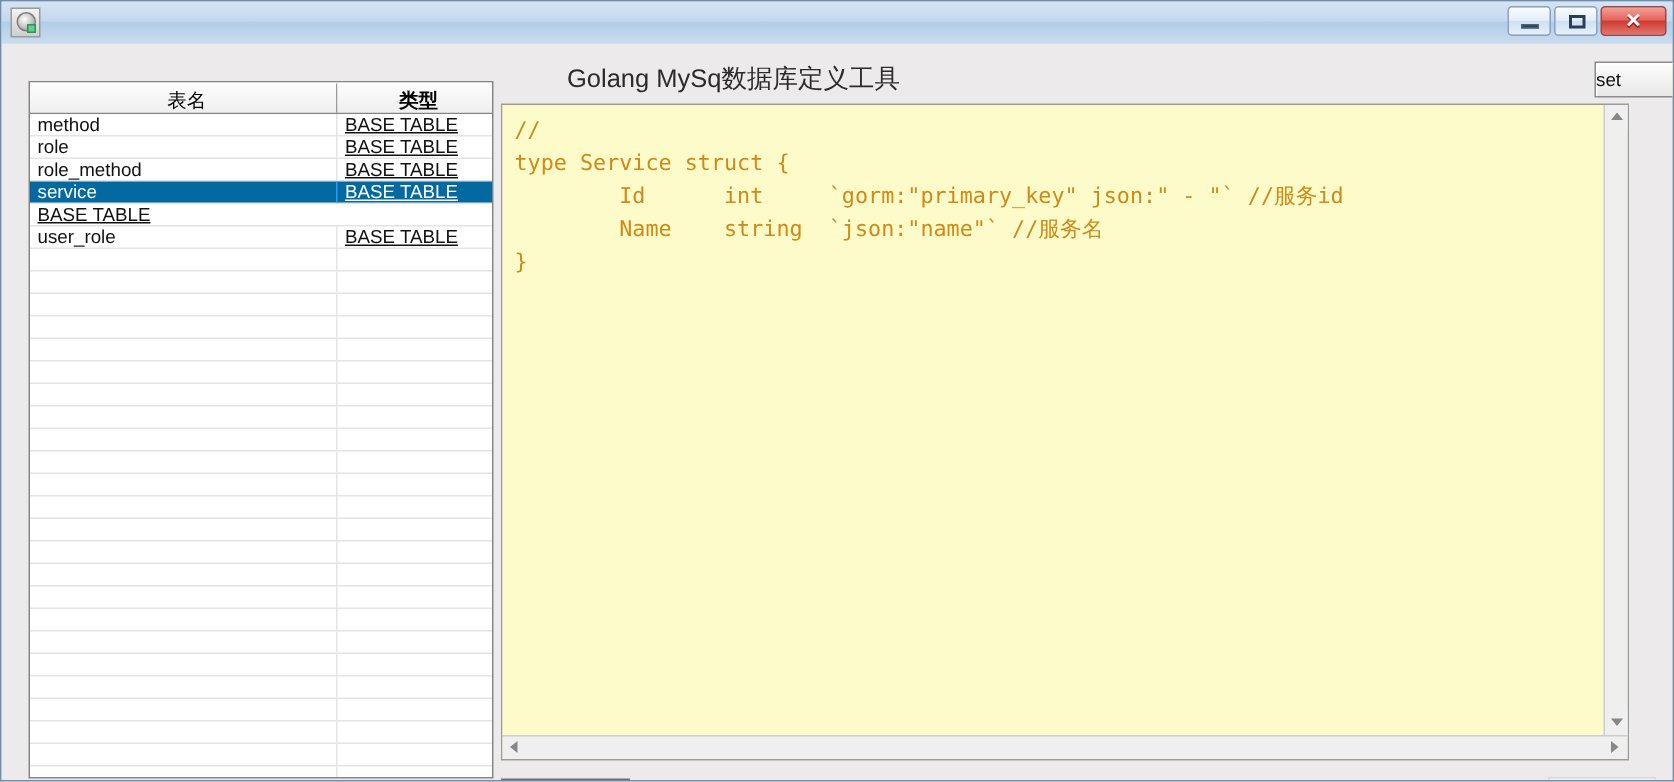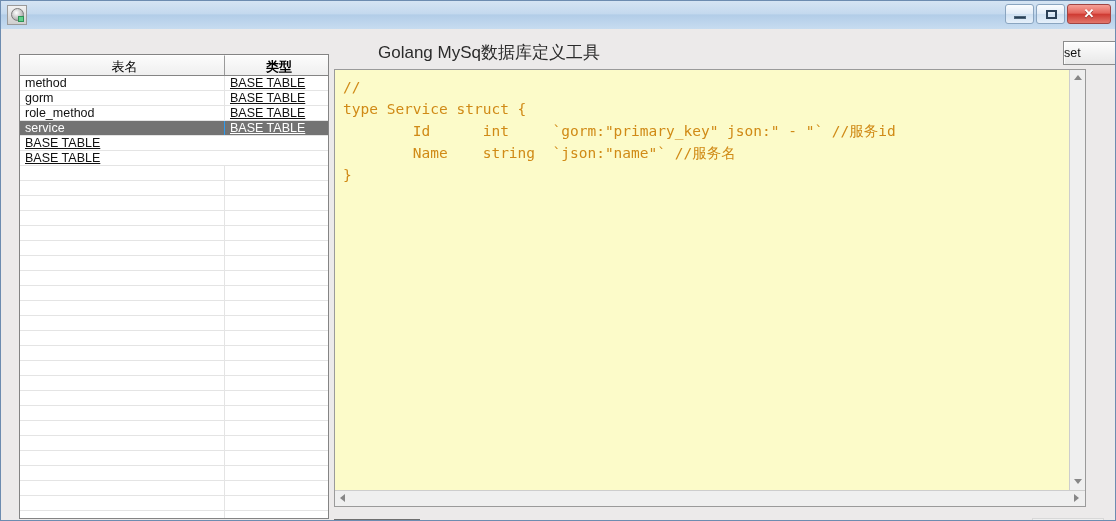--- a/index.html
+++ b/index.html
@@ -122,21 +122,21 @@
   }
   .th.c1 { width: 205px; }
   .th.c2 { width: 103px; border-right: none; font-weight: bold; }
 
   .trow {
     display: flex;
     height: 15px;
     border-bottom: 1px solid #e4e4e4;
     box-sizing: border-box;
   }
-  .trow.selected { background: #737373; }
+  .trow.selected { background: #0369a1; }
   .tcell {
     font-size: 12.5px;
     color: #111;
     line-height: 14px;
     padding-left: 5px;
     box-sizing: border-box;
     overflow: hidden; white-space: nowrap;
   }
   .tcell.c1 { width: 205px; border-right: 1px solid #e4e4e4; }
   .tcell.c2 { width: 103px; text-decoration: underline; }
@@ -270,35 +270,36 @@
       <div class="thead">
         <div class="th c1">表名</div>
         <div class="th c2">类型</div>
       </div>
       <div id="table-rows">
           <div class="trow">
             <div class="tcell c1">method</div>
             <div class="tcell c2">BASE TABLE</div>
           </div>
           <div class="trow">
-            <div class="tcell c1">gorm</div>
+            <div class="tcell c1">role</div>
             <div class="tcell c2">BASE TABLE</div>
           </div>
           <div class="trow">
             <div class="tcell c1">role_method</div>
             <div class="tcell c2">BASE TABLE</div>
           </div>
           <div class="trow selected">
             <div class="tcell c1">service</div>
             <div class="tcell c2">BASE TABLE</div>
           </div>
           <div class="trow">
             <div class="tcell c2">BASE TABLE</div>
           </div>
           <div class="trow">
+            <div class="tcell c1">user_role</div>
             <div class="tcell c2">BASE TABLE</div>
           </div>
           <div class="trow">
             <div class="tcell c1"></div>
             <div class="tcell c2"></div>
           </div>
           <div class="trow">
             <div class="tcell c1"></div>
             <div class="tcell c2"></div>
           </div>

